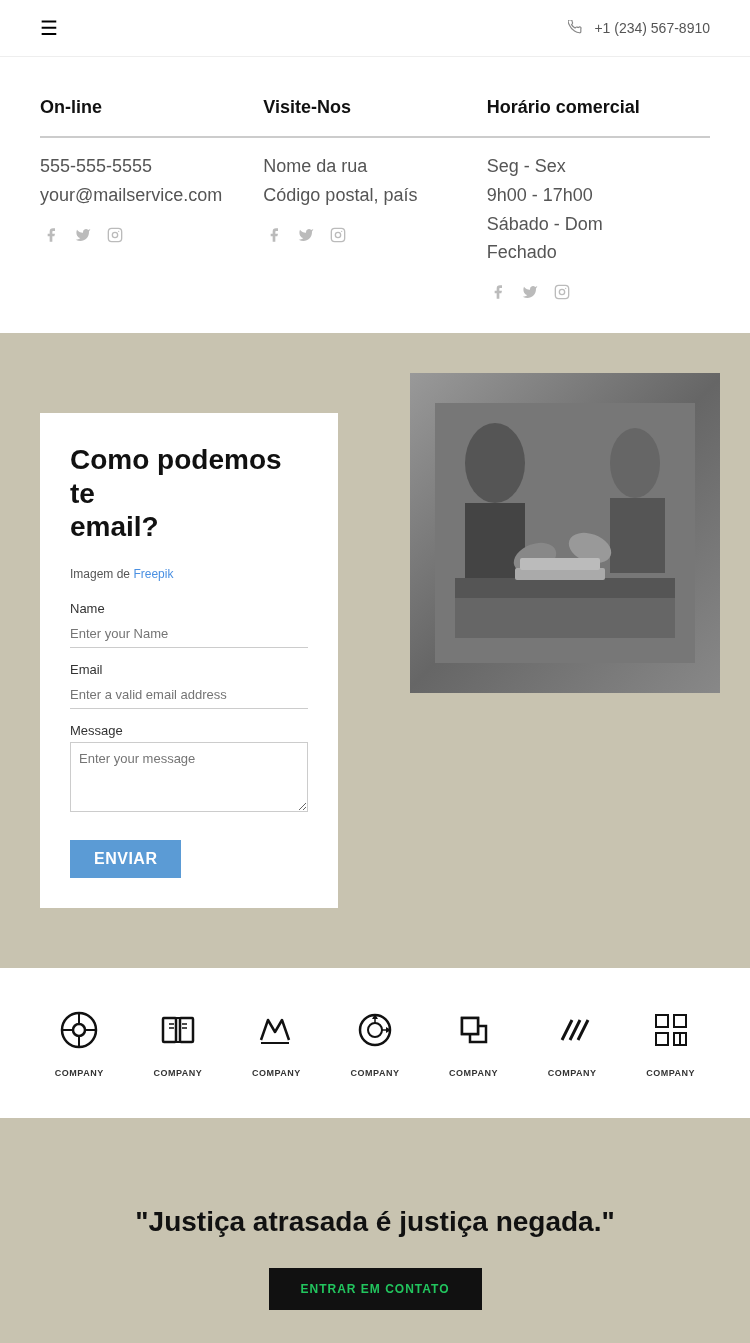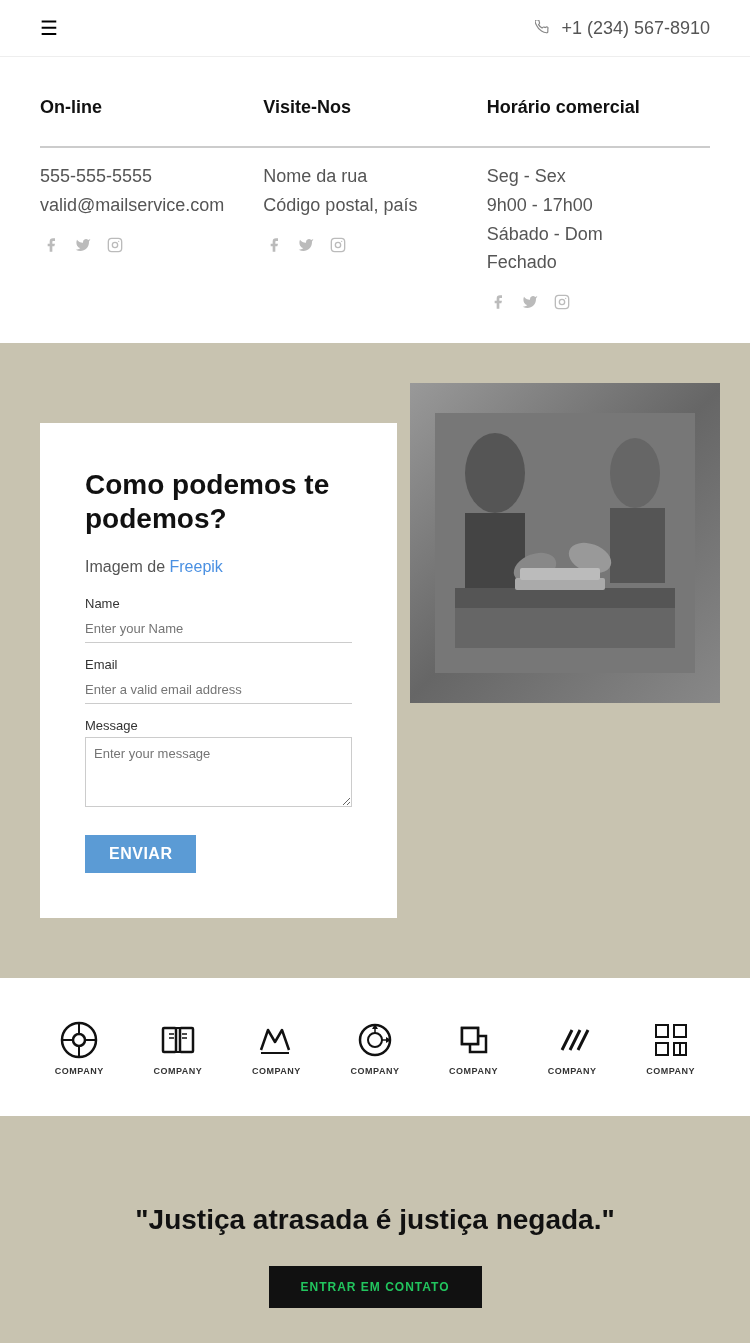--- a/index.html
+++ b/index.html
@@ -7,21 +7,21 @@
 
     
     .header {
       display: flex;
       justify-content: space-between;
       align-items: center;
       padding: 16px 40px;
       border-bottom: 1px solid #eee;
     }
     .hamburger { font-size: 20px; cursor: pointer; }
-    .phone-area { display: flex; align-items: center; gap: 12px; color: #555; font-size: 18px; }
+    .phone-area { display: flex; align-items: center; gap: 12px; color: #555; font-size: 14px; }
     .phone-icon { color: #888; font-size: 14px; }
 
     
     .contact-section {
       padding: 40px 40px 30px 40px;
     }
     .contact-title {
       font-size: 36px;
       font-weight: 700;
       margin-bottom: 30px;
@@ -31,21 +31,21 @@
       display: flex;
       gap: 0;
     }
     .contact-col {
       flex: 1;
     }
     .contact-col-title {
       font-size: 18px;
       font-weight: 700;
       color: #111;
-      margin-bottom: 28px;
+      margin-bottom: 18px;
     }
     .contact-col-divider {
       height: 2px;
       background: #ccc;
       margin-bottom: 14px;
     }
     .contact-col p {
       font-size: 18px;
       color: #555;
       line-height: 1.6;
@@ -67,35 +67,35 @@
 
     
     .beige-section {
       background: #c8c3b0;
       padding: 60px 40px 60px 40px;
       position: relative;
       min-height: 520px;
     }
     .form-card {
       background: #fff;
-      padding: 45px;
-      width: 357px;
+      padding: 30px;
+      width: 298px;
       position: relative;
       z-index: 2;
       margin-top: 20px;
     }
     .form-card h2 {
       font-size: 28px;
       font-weight: 800;
       color: #111;
       margin-bottom: 8px;
       line-height: 1.2;
     }
     .form-card .image-credit {
-      font-size: 16px;
+      font-size: 12px;
       color: #555;
       margin-bottom: 20px;
       margin-top: 23px;
     }
     .form-card .image-credit a {
       color: #4a90e2;
       text-decoration: none;
     }
     .form-group {
       margin-bottom: 14px;
@@ -164,21 +164,21 @@
       background: #fff;
       padding: 40px 30px;
       display: flex;
       align-items: center;
       justify-content: space-around;
     }
     .logo-item {
       display: flex;
       flex-direction: column;
       align-items: center;
-      gap: 4px;
+      gap: 16px;
     }
     .logo-icon {
       width: 44px;
       height: 44px;
       display: flex;
       align-items: center;
       justify-content: center;
     }
     .logo-label {
       font-size: 9px;
@@ -231,21 +231,21 @@
   </div>
 </div>
 
 <div class="contact-section">
   <div class="contact-columns">
 
     <div class="contact-col">
       <div class="contact-col-title">On-line</div>
       <div class="contact-col-divider"></div>
       <p>555-555-5555</p>
-      <p>valid@mailservice.com</p>
+      <p>your@mailservice.com</p>
       <div class="social-icons">
         <span class="social-icon">
           <svg width="16" height="16" viewBox="0 0 24 24" fill="#bbb">
               <path d="M18 2h-3a5 5 0 00-5 5v3H7v4h3v8h4v-8h3l1-4h-4V7a1 1 0 011-1h3z"></path>
             </svg>
         </span>
         <span class="social-icon">
           <svg width="16" height="16" viewBox="0 0 24 24" fill="#bbb">
               <path d="M23 3a10.9 10.9 0 01-3.14 1.53 4.48 4.48 0 00-7.86 3v1A10.66 10.66 0 013 4s-4 9 5 13a11.64 11.64 0 01-7 2c9 5 20 0 20-11.5a4.5 4.5 0 00-.08-.83A7.72 7.72 0 0023 3z"></path>
             </svg>
@@ -339,21 +339,21 @@
 
         <rect x="80" y="165" width="90" height="12" fill="#aaa" rx="2"></rect>
         <rect x="85" y="155" width="80" height="12" fill="#bbb" rx="2"></rect>
       </svg>
     </div>
   </div>
 
   <div class="form-card">
     <h2>
       <span>Como podemos te</span><br>
-      <span>podemos?</span>
+      <span>email?</span>
     </h2>
     <p class="image-credit">
       <span>Imagem de </span><a href="#">Freepik</a>
     </p>
 
     <div class="form-group">
       <label>Name</label>
       <input type="text" placeholder="Enter your Name" style="">
     </div>
 

